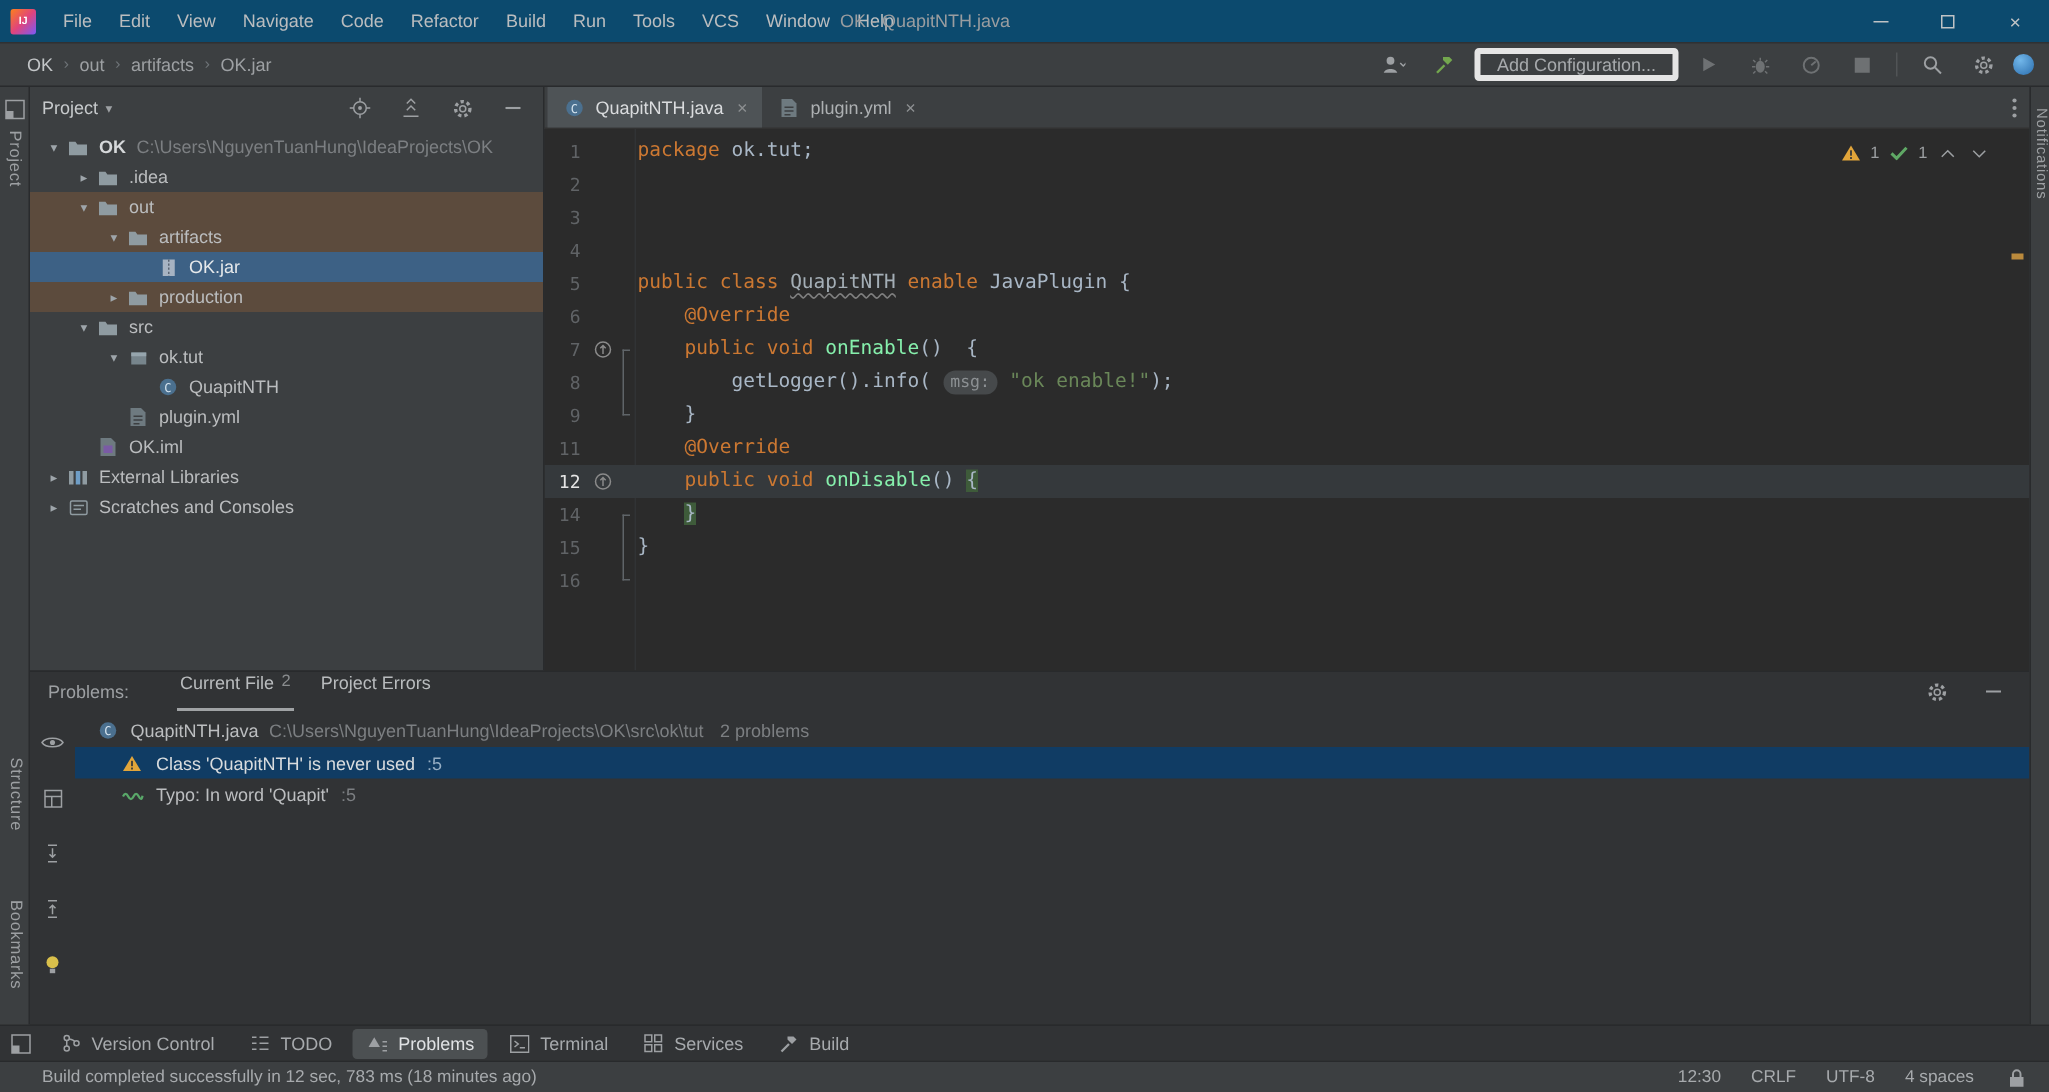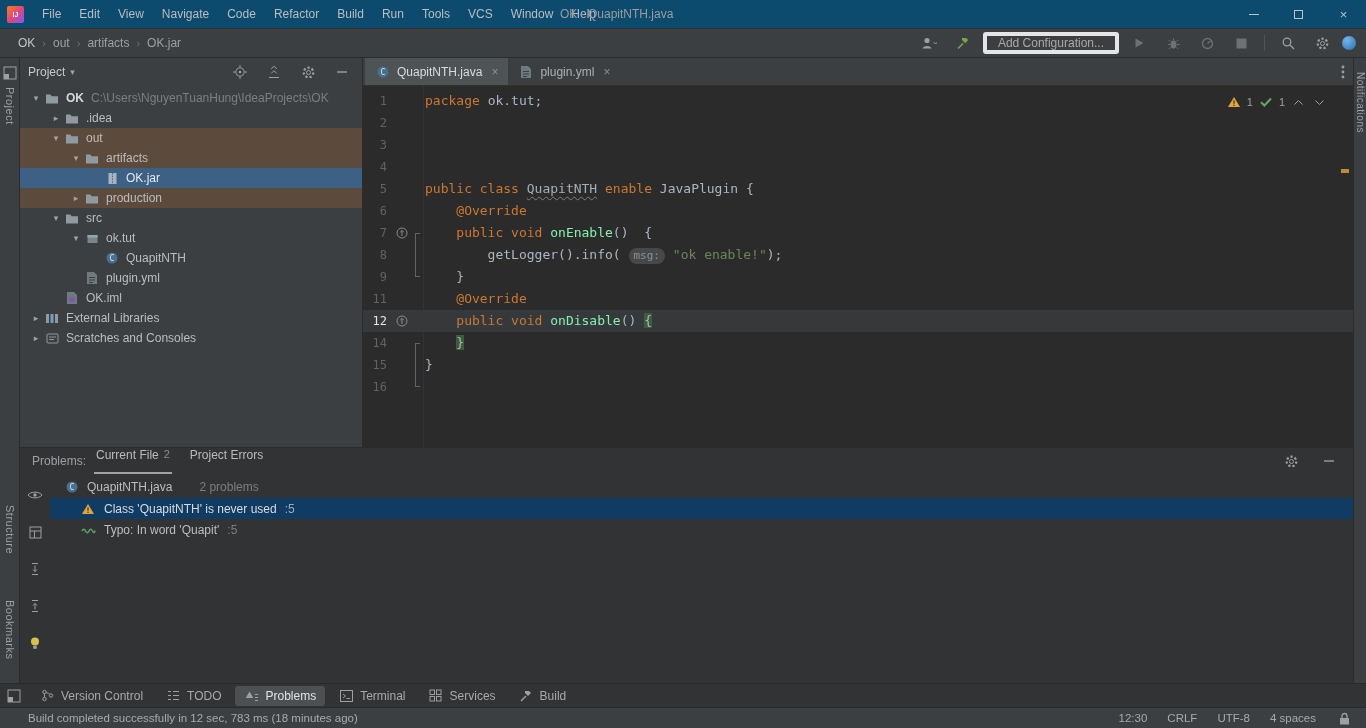--- a/index.html
+++ b/index.html
@@ -98,34 +98,34 @@
   .fold-guide { position:absolute; left:52px; width:5px; border-left:1px solid #5f6468;
                 border-top:1px solid #5f6468; border-bottom:1px solid #5f6468; }
   .fg1 { top:147px; height:44px; }
   .fg2 { top:257px; height:44px; }
   .inspections { position:absolute; top:5px; right:26px; display:flex; align-items:center; gap:5px;
                  color:#9da0a3; font-size:11px; font-family:"Liberation Sans","DejaVu Sans",sans-serif; }
   .stripe-mark { position:absolute; right:4px; top:83px; width:8px; height:4px; background:#bb8a3c; }
 
   
   .problems { flex:1; background:#313335; border-top:1px solid #282a2c; display:flex; flex-direction:column; min-height:0; }
-  .prob-header { height:26px; display:flex; align-items:center; padding:0 12px; gap:8px; flex:0 0 auto; }
+  .prob-header { height:26px; display:flex; align-items:center; padding:0 12px; gap:32px; flex:0 0 auto; }
   .prob-label { color:#9da0a3; }
   .prob-tab { height:26px; display:flex; align-items:flex-start; gap:5px; color:#b9bcbe; position:relative; padding:0 2px; }
   .prob-tab .count { color:#8a8d8f; font-size:11px; }
   .prob-tab.active::after { content:""; position:absolute; left:0; right:0; bottom:0; height:2px; background:#a0a3a5; }
   .prob-hicons { margin-left:auto; display:flex; align-items:center; gap:14px; }
   .prob-body { flex:1; display:flex; min-height:0; }
   .prob-toolbar { width:30px; flex:0 0 auto; display:flex; flex-direction:column; align-items:center;
                   padding-top:10px; gap:15px; }
   .prob-content { flex:1; padding-top:2px; min-width:0; }
   .prob-file-row { height:22px; display:flex; align-items:center; gap:7px; padding-left:14px; }
   .pf-name { color:#bcbec0; }
   .pf-path { color:#7c7f82; }
-  .pf-meta { color:#7c7f82; margin-left:20px; }
+  .pf-meta { color:#7c7f82; margin-left:4px; }
   .prob-item { height:21px; display:flex; align-items:center; gap:8px; padding-left:30px; color:#bcbec0; }
   .prob-item.selected { background:#103c64; color:#d9dcde; }
   .prob-loc { color:#7c7f82; }
   .prob-item.selected .prob-loc { color:#96aec4; }
 
   
   .rightstrip { width:13px; background:#3c3f41; border-left:1px solid #292b2d; flex:0 0 auto; position:relative; }
   .vlabel.notifications { position:absolute; top:14px; left:1px; font-size:10px; }
 
   
@@ -686,20 +686,21 @@
             </div>
           <div class="prob-content">
             <div class="prob-file-row">
               <span class="icn" id="pf-icon">
                   <svg width="14" height="14">
                     <circle cx="7" cy="7" r="5.5" fill="#4b708f"></circle>
                     <text x="7" y="10" font-size="8" text-anchor="middle" fill="#d6e4ef" font-family="DejaVu Sans Mono,monospace">C</text>
                   </svg>
                 </span>
               <span class="pf-name">QuapitNTH.java</span>
+              <span class="pf-path">C:\Users\NguyenTuanHung\IdeaProjects\OK\src\ok\tut</span>
               <span class="pf-meta">2 problems</span>
             </div>
             <div id="prob-items">
                 <div class="prob-item selected">
                   <span class="icn">
                     <svg width="14" height="12">
                       <path d="M7 1l6 10H1z" fill="#e2a53a"></path>
                       <rect x="6.4" y="4.2" width="1.2" height="3.6" fill="#3a3a3a"></rect>
                       <rect x="6.4" y="8.7" width="1.2" height="1.3" fill="#3a3a3a"></rect>
                     </svg>

